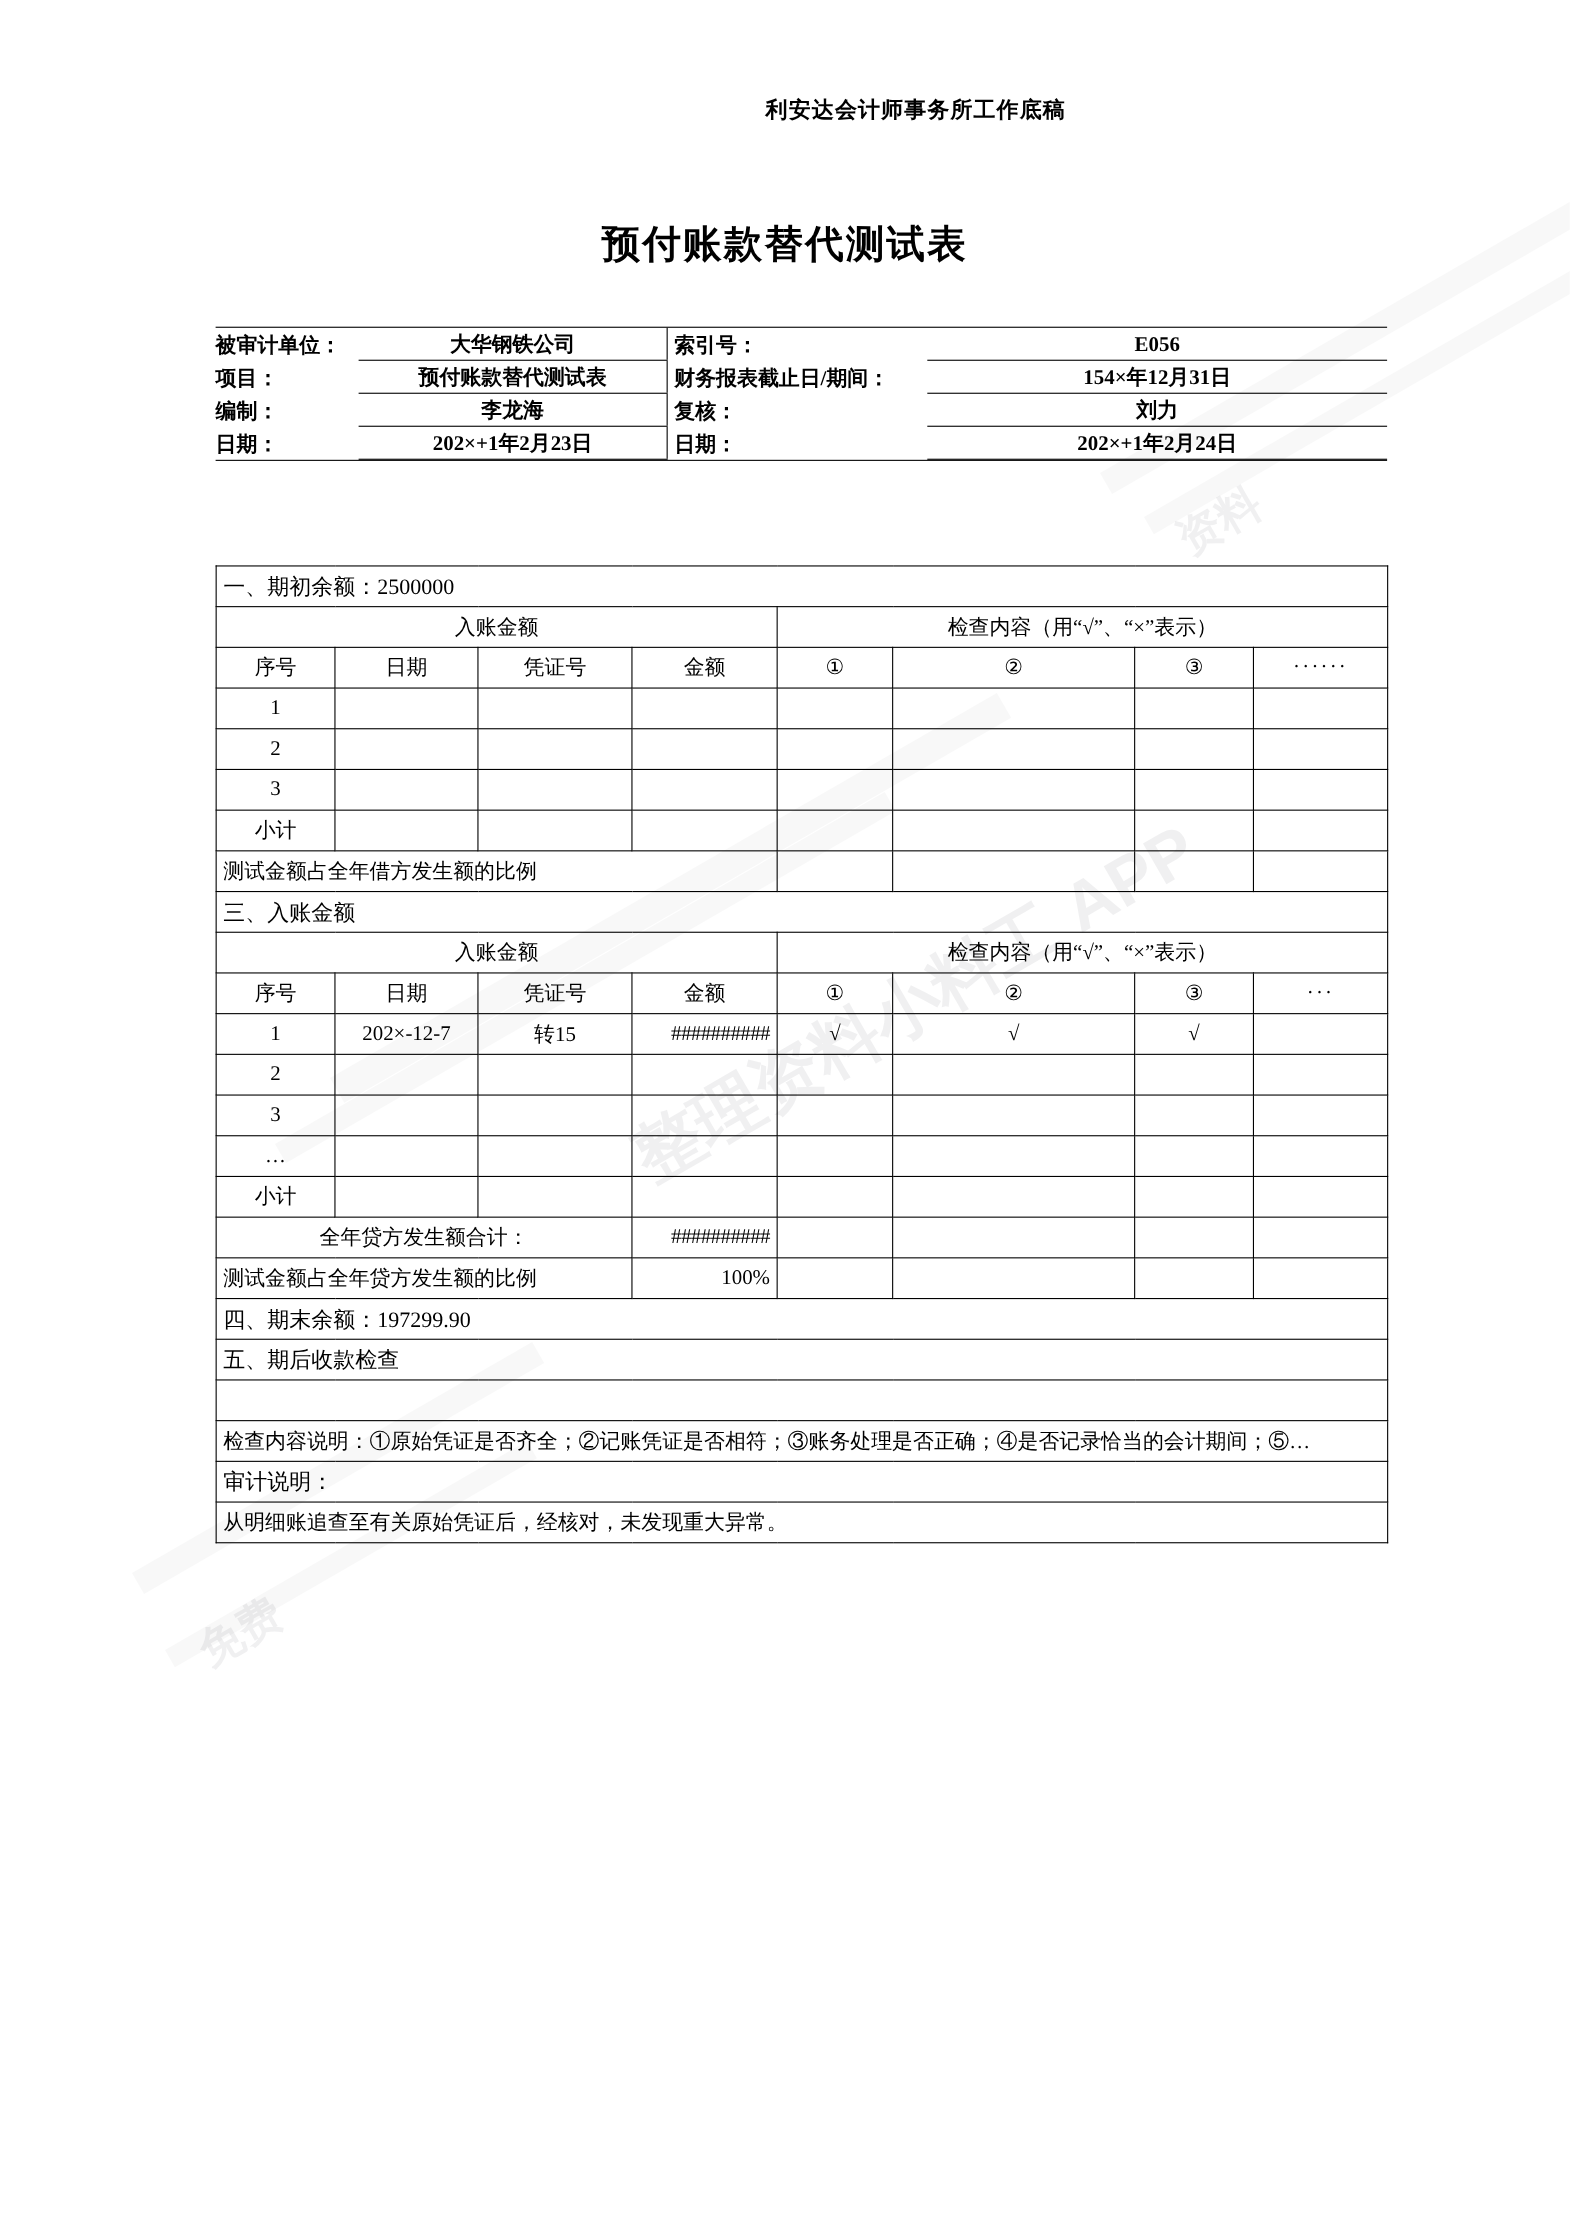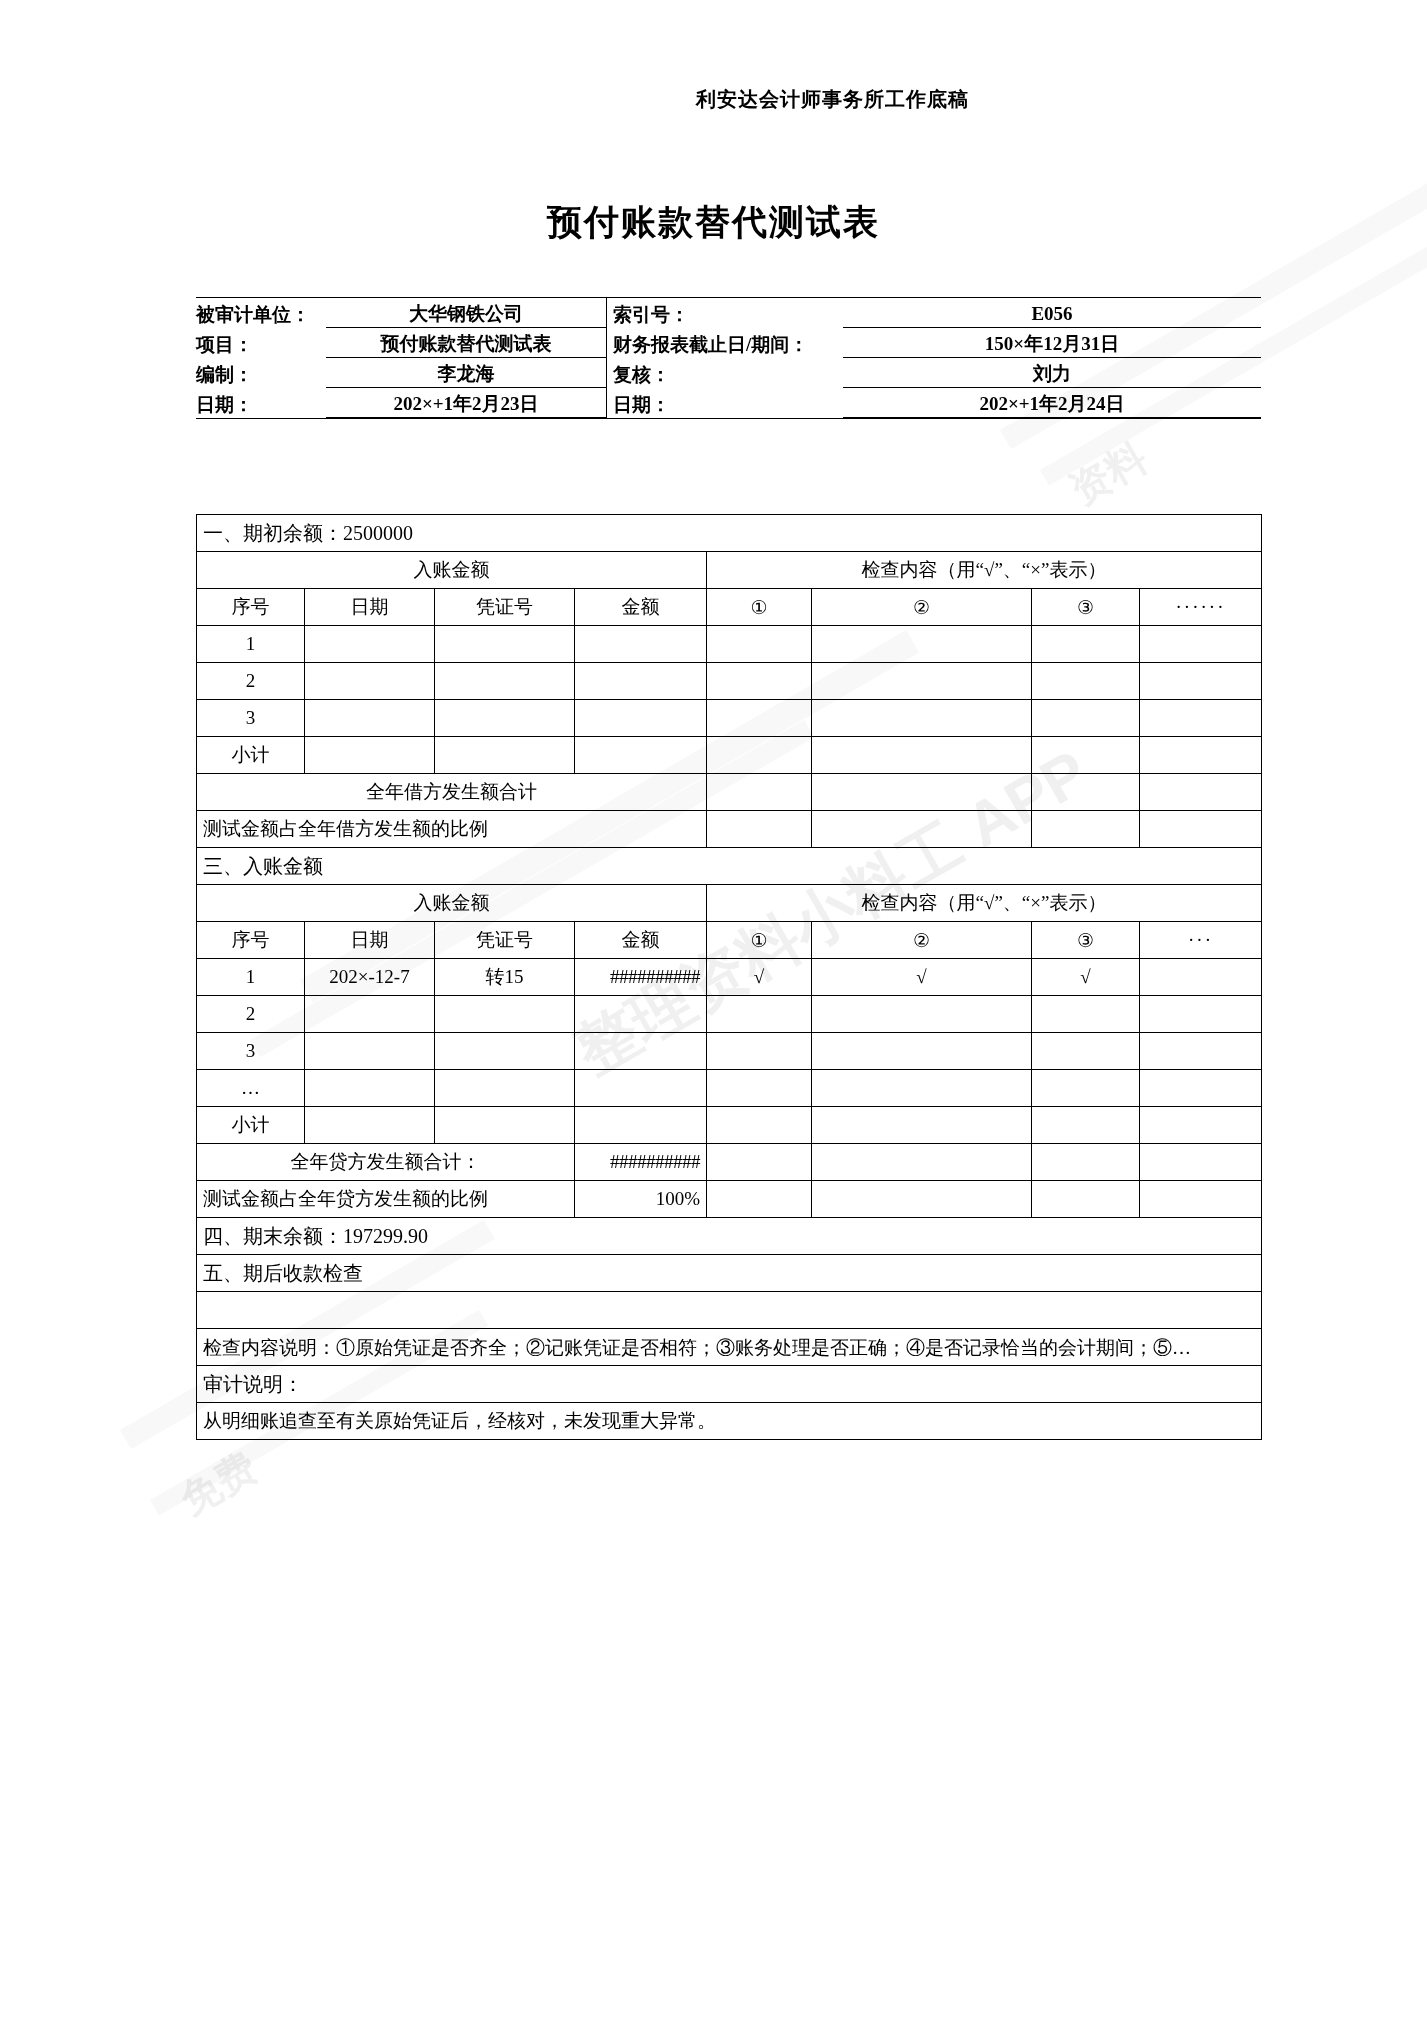--- a/index.html
+++ b/index.html
@@ -167,21 +167,21 @@
         <td class="val">大华钢铁公司</td>
         <td class="divider"></td>
         <td class="lbl-wide">索引号：</td>
         <td class="val val-right">E056</td>
       </tr>
       <tr>
         <td class="lbl">项目：</td>
         <td class="val">预付账款替代测试表</td>
         <td class="divider"></td>
         <td class="lbl-wide">财务报表截止日/期间：</td>
-        <td class="val val-right">150×年12月31日</td>
+        <td class="val val-right">154×年12月31日</td>
       </tr>
       <tr>
         <td class="lbl">编制：</td>
         <td class="val">李龙海</td>
         <td class="divider"></td>
         <td class="lbl-wide">复核：</td>
         <td class="val val-right">刘力</td>
       </tr>
       <tr>
         <td class="lbl">日期：</td>
@@ -264,27 +264,20 @@
         <td class="c"></td>
         <td class="c"></td>
         <td class="r"></td>
         <td class="c"></td>
         <td class="c"></td>
         <td class="c"></td>
         <td class="c"></td>
       </tr>
 
       <tr>
-        <td class="c tall" colspan="4">全年借方发生额合计</td>
-        <td class="c"></td>
-        <td class="c"></td>
-        <td class="c"></td>
-        <td class="c"></td>
-      </tr>
-      <tr>
         <td class="l tall" colspan="4">测试金额占全年借方发生额的比例</td>
         <td class="c"></td>
         <td class="c"></td>
         <td class="c"></td>
         <td class="c"></td>
       </tr>
 
       <tr>
         <td class="l sec" colspan="8">三、入账金额</td>
       </tr>

